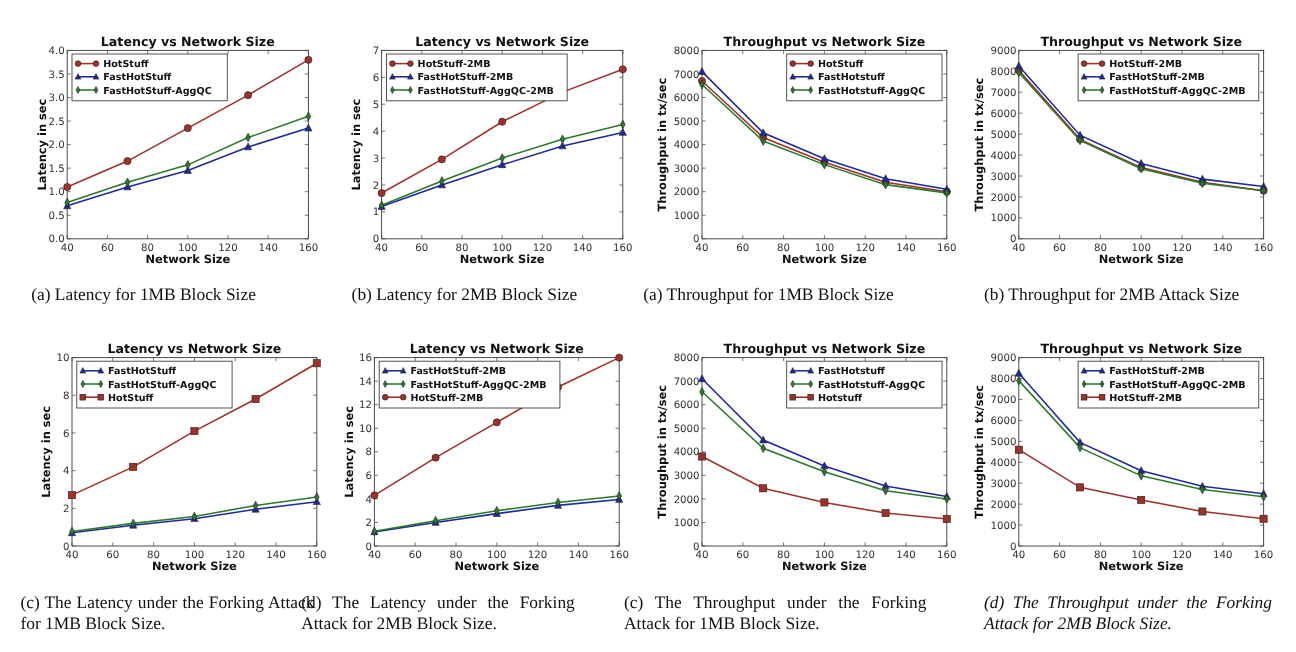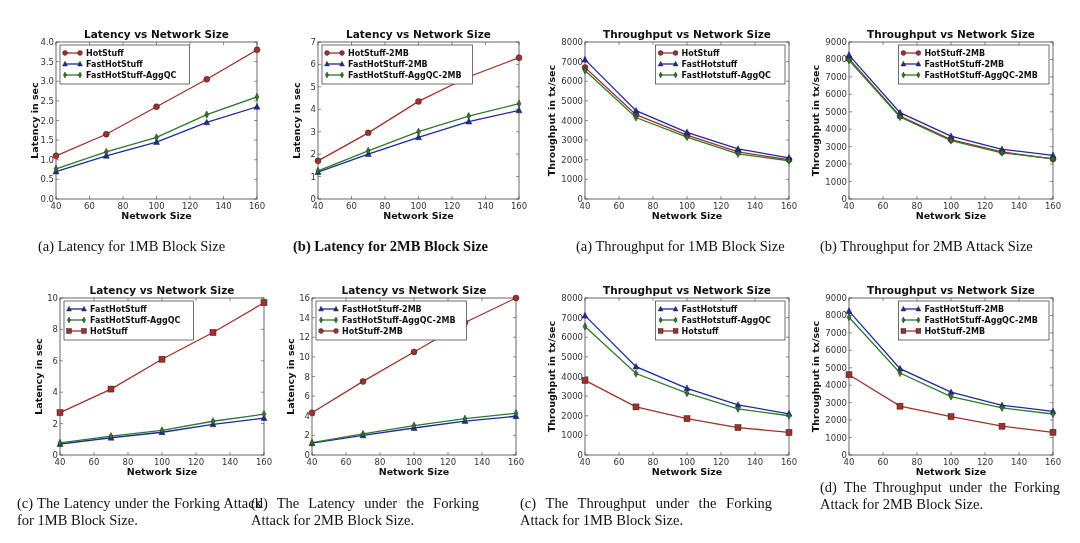--- a/index.html
+++ b/index.html
@@ -764,20 +764,20 @@
         <polygon points="918.4,317.12 916.84,320 918.4,322.88 919.9599999999999,320" fill="#2b7a2b" stroke="#222" stroke-width="0.5"></polygon>
         <text x="924.4" y="323" class="leg">FastHotStuff-AggQC-2MB</text>
         <line x1="903.4" y1="331" x2="918.4" y2="331" stroke="#a0312a" stroke-width="1.3"></line>
         <rect x="901" y="328.6" width="4.8" height="4.8" fill="#a0312a" stroke="#222" stroke-width="0.5"></rect>
         <rect x="916" y="328.6" width="4.8" height="4.8" fill="#a0312a" stroke="#222" stroke-width="0.5"></rect>
         <text x="924.4" y="334" class="leg">HotStuff-2MB</text>
       </g>
     </svg>
   </div>
 
-<div class="caption" style="left:38px; top:238px;text-align:right;">(a) Latency for 1MB Block Size</div>
-<div class="caption" style="left:293px; top:238px;font-weight:bold;">(b) Latency for 2MB Block Size</div>
-<div class="caption" style="left:576px; top:238px;">(a) Throughput for 1MB Block Size</div>
+<div class="caption" style="left:26px; top:238px;text-align:right;">(a) Latency for 1MB Block Size</div>
+<div class="caption" style="left:293px; top:238px;">(b) Latency for 2MB Block Size</div>
+<div class="caption" style="left:536px; top:238px;">(a) Throughput for 1MB Block Size</div>
 <div class="caption" style="left:820px; top:238px;">(b) Throughput for 2MB Attack Size</div>
 <div class="caption justify" style="left:17px; top:495px; width:245px;">(c) The Latency under the Forking Attack for 1MB Block Size.</div>
 <div class="caption justify" style="left:251px; top:495px; width:228px;">(d) The Latency under the Forking Attack for 2MB Block Size.</div>
 <div class="caption justify" style="left:520px; top:495px; width:252px;">(c) The Throughput under the Forking Attack for 1MB Block Size.</div>
-<div class="caption justify" style="left:820px; top:479px; width:240px;">(d) The Throughput under the Forking Attack for 2MB Block Size.</div>
+<div class="caption justify" style="left:820px; top:495px; width:240px;font-style:italic;">(d) The Throughput under the Forking Attack for 2MB Block Size.</div>
 
 </body></html>

